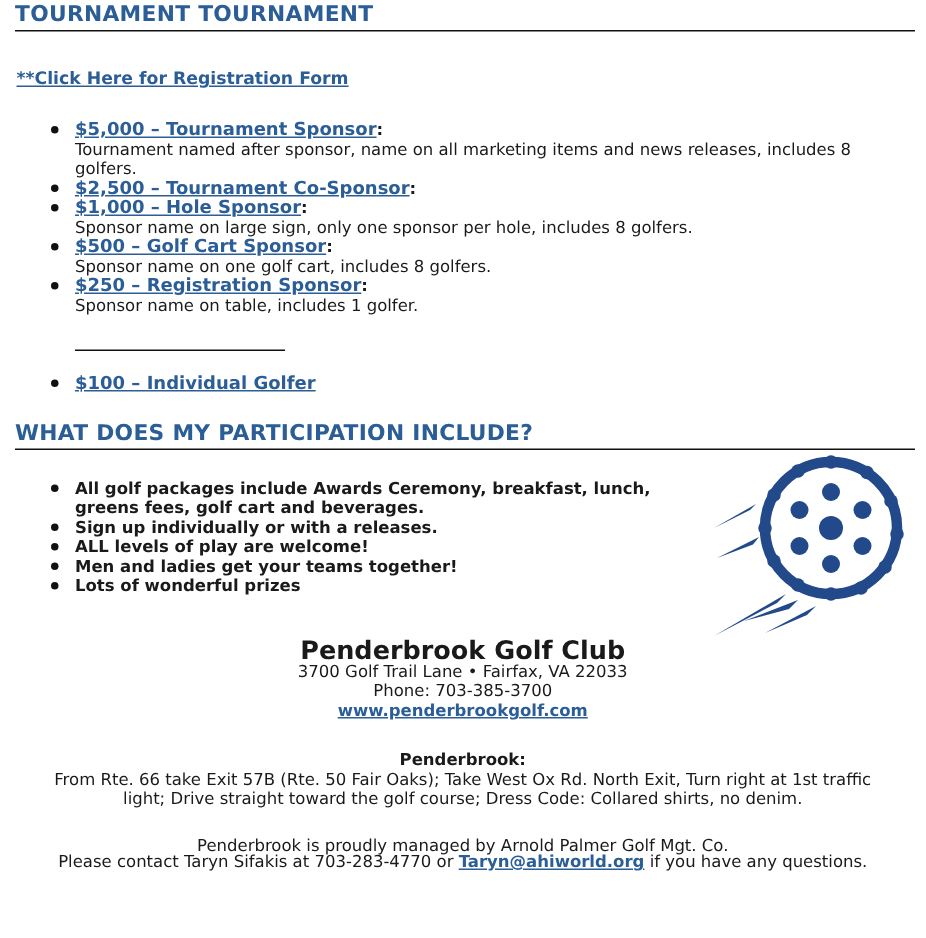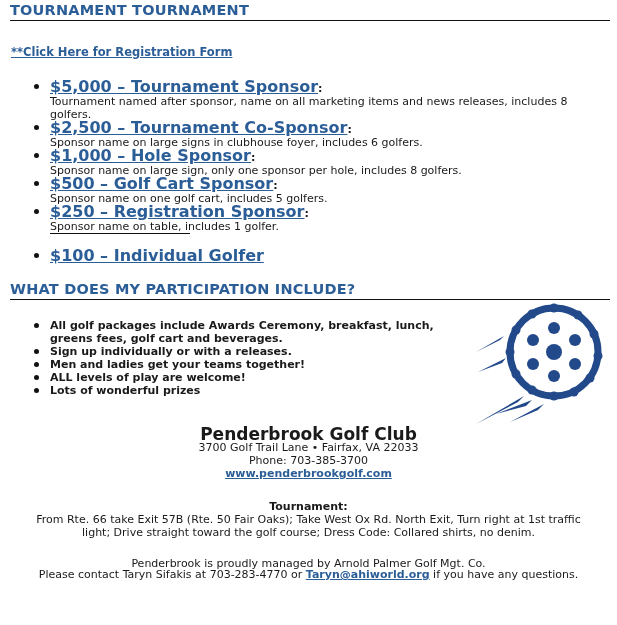--- a/index.html
+++ b/index.html
@@ -17,21 +17,21 @@
   #h-sponsor { top: 2px; }
   #h-include { top: 281px; }
   #reg-link { position: absolute; left: 11px; top: 45px; font-size: 11.5px; }
   ul { margin: 0; padding: 0; list-style: none; position: absolute; }
   li { position: relative; padding-left: 19px; line-height: 13px; }
   li::before {
     content: ""; position: absolute; left: 3px; top: 4px;
     width: 5px; height: 5px; border-radius: 50%; background: #111;
   }
   #sponsor-list { left: 31px; top: 80px; width: 570px; }
-  .tier-link { font-size: 16px; }
+  .tier-link { font-size: 12px; }
   .colon { font-weight: bold; }
   .sep-line { position: absolute; left: 50px; top: 233px; width: 140px; border-top: 1px solid #111; }
   #individual { left: 31px; top: 249px; }
   #include-list { left: 31px; top: 319px; width: 410px; }
   #include-list li { line-height: 13px; font-weight: bold; }
   .logo { position: absolute; left: 474px; top: 300px; width: 136px; height: 128px; }
   .center { position: absolute; left: 0; width: 617px; text-align: center; line-height: 13px; }
   #club { top: 428px; }
   #club .name { font-weight: bold; font-size: 17px; }
   #directions { top: 500px; }
@@ -40,37 +40,37 @@
   #contact { top: 568px; }
 </style>
 </head>
 <body>
 
 <div class="h2" id="h-sponsor">TOURNAMENT TOURNAMENT</div>
 <a id="reg-link" href="#">**Click Here for Registration Form</a>
 
 <ul id="sponsor-list">
   <li><a class="tier-link" href="#">$5,000 – Tournament Sponsor</a><span class="colon">:</span><br><span>Tournament named after sponsor, name on all marketing items and news releases, includes 8 golfers.</span></li>
-  <li><a class="tier-link" href="#">$2,500 – Tournament Co-Sponsor</a><span class="colon">:</span><br><span>Sponsor name on large signs in clubhouse foyer, includes 6 golfers.</span></li>
+  <li><a class="tier-link" href="#">$2,500 – Tournament Co-Sponsor</a><span class="colon">:</span><br></li>
   <li><a class="tier-link" href="#">$1,000 – Hole Sponsor</a><span class="colon">:</span><br><span>Sponsor name on large sign, only one sponsor per hole, includes 8 golfers.</span></li>
-  <li><a class="tier-link" href="#">$500 – Golf Cart Sponsor</a><span class="colon">:</span><br><span>Sponsor name on one golf cart, includes 5 golfers.</span></li>
+  <li><a class="tier-link" href="#">$500 – Golf Cart Sponsor</a><span class="colon">:</span><br><span>Sponsor name on one golf cart, includes 8 golfers.</span></li>
   <li><a class="tier-link" href="#">$250 – Registration Sponsor</a><span class="colon">:</span><br><span>Sponsor name on table, includes 1 golfer.</span></li>
 </ul>
 <div class="sep-line"></div>
 <ul id="individual">
   <li><a class="tier-link" href="#">$100 – Individual Golfer</a></li>
 </ul>
 
 <div class="h2" id="h-include">WHAT DOES MY PARTICIPATION INCLUDE?</div>
 
 <ul id="include-list">
   <li>All golf packages include Awards Ceremony, breakfast, lunch, greens fees, golf cart and beverages.</li>
   <li>Sign up individually or with a releases.</li>
+  <li>ALL levels of play are welcome!</li>
   <li>Men and ladies get your teams together!</li>
-  <li>ALL levels of play are welcome!</li>
   <li>Lots of wonderful prizes</li>
 </ul>
 
 <svg class="logo" viewBox="0 0 136 128">
   <g fill="#22498a">
     <circle cx="80" cy="52" r="44" fill="none" stroke="#22498a" stroke-width="7"></circle>
     <circle cx="80" cy="52" r="8"></circle>
     <g id="inner">
       <circle cx="80" cy="28" r="6"></circle>
         <circle cx="101" cy="40" r="6"></circle>
@@ -101,20 +101,20 @@
 </svg>
 
 <div class="center" id="club">
   <div class="name">Penderbrook Golf Club</div>
   <div>3700 Golf Trail Lane • Fairfax, VA 22033</div>
   <div>Phone: 703-385-3700</div>
   <a href="#">www.penderbrookgolf.com</a>
 </div>
 
 <div class="center" id="directions">
-  <div class="title">Tournament:</div>
+  <div class="title">Penderbrook:</div>
   <div>From Rte. 66 take Exit 57B (Rte. 50 Fair Oaks); Take West Ox Rd. North Exit, Turn right at 1st traffic</div>
   <div>light; Drive straight toward the golf course; Dress Code: Collared shirts, no denim.</div>
 </div>
 
 <div class="center" id="managed">Penderbrook is proudly managed by Arnold Palmer Golf Mgt. Co.</div>
 
 <div class="center" id="contact"><span>Please contact Taryn Sifakis at 703-283-4770 or </span><a href="#">Taryn@ahiworld.org</a><span> if you have any questions.</span></div>
 
 </body></html>

